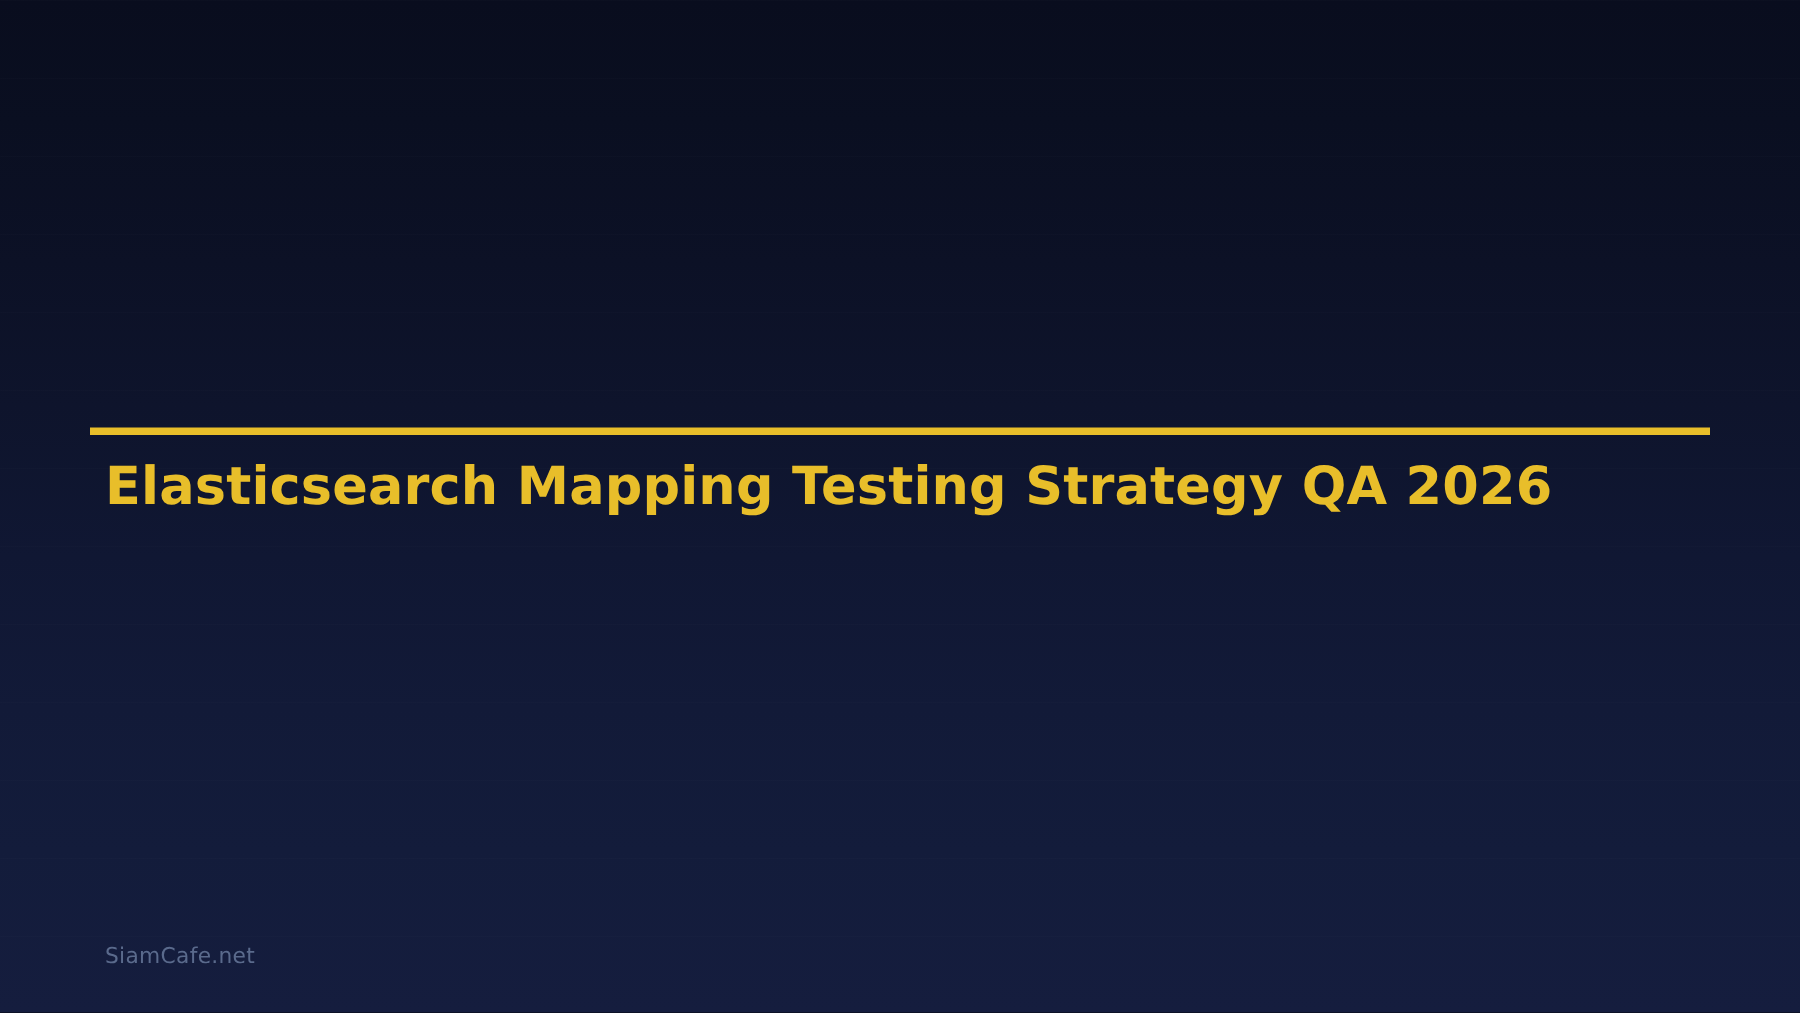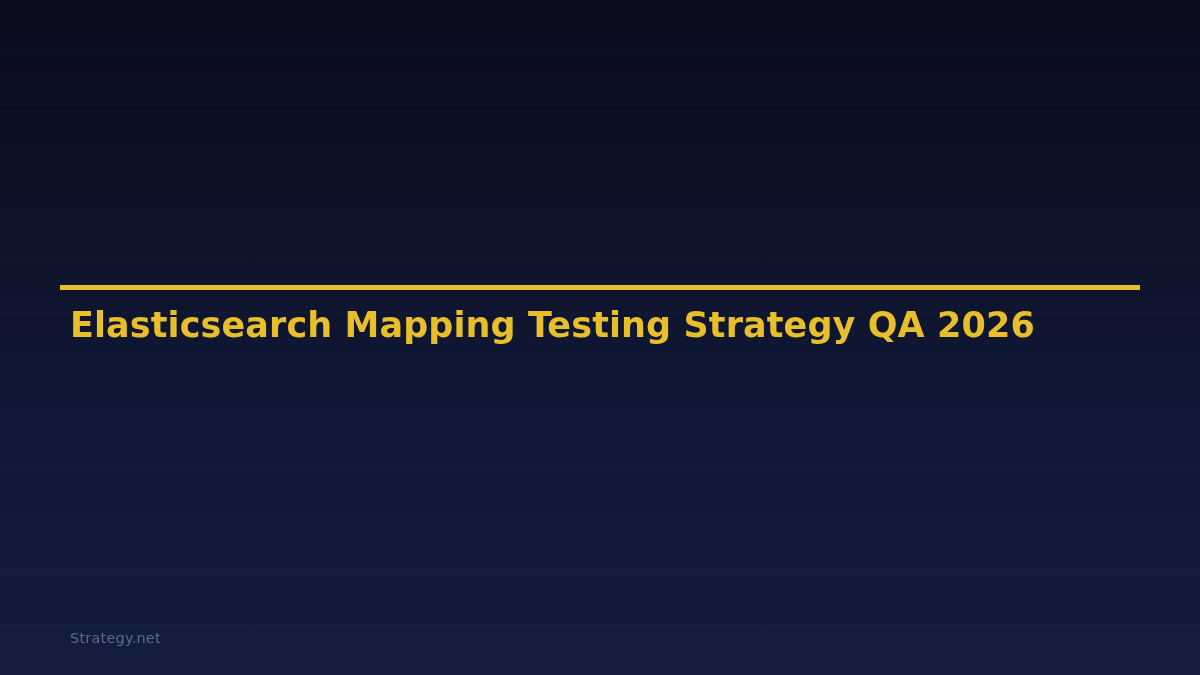--- a/index.html
+++ b/index.html
@@ -85,15 +85,15 @@
 </head>
 <body>
 
 <div id="slide">
 
   <div class="title-block">
     <div class="accent-rule"></div>
     <h1 class="slide-title">Elasticsearch Mapping Testing Strategy QA 2026</h1>
   </div>
 
-  <div class="footer-brand">Strategy.net</div>
+  <div class="footer-brand">SiamCafe.net</div>
 
 </div>
 
 </body></html>

